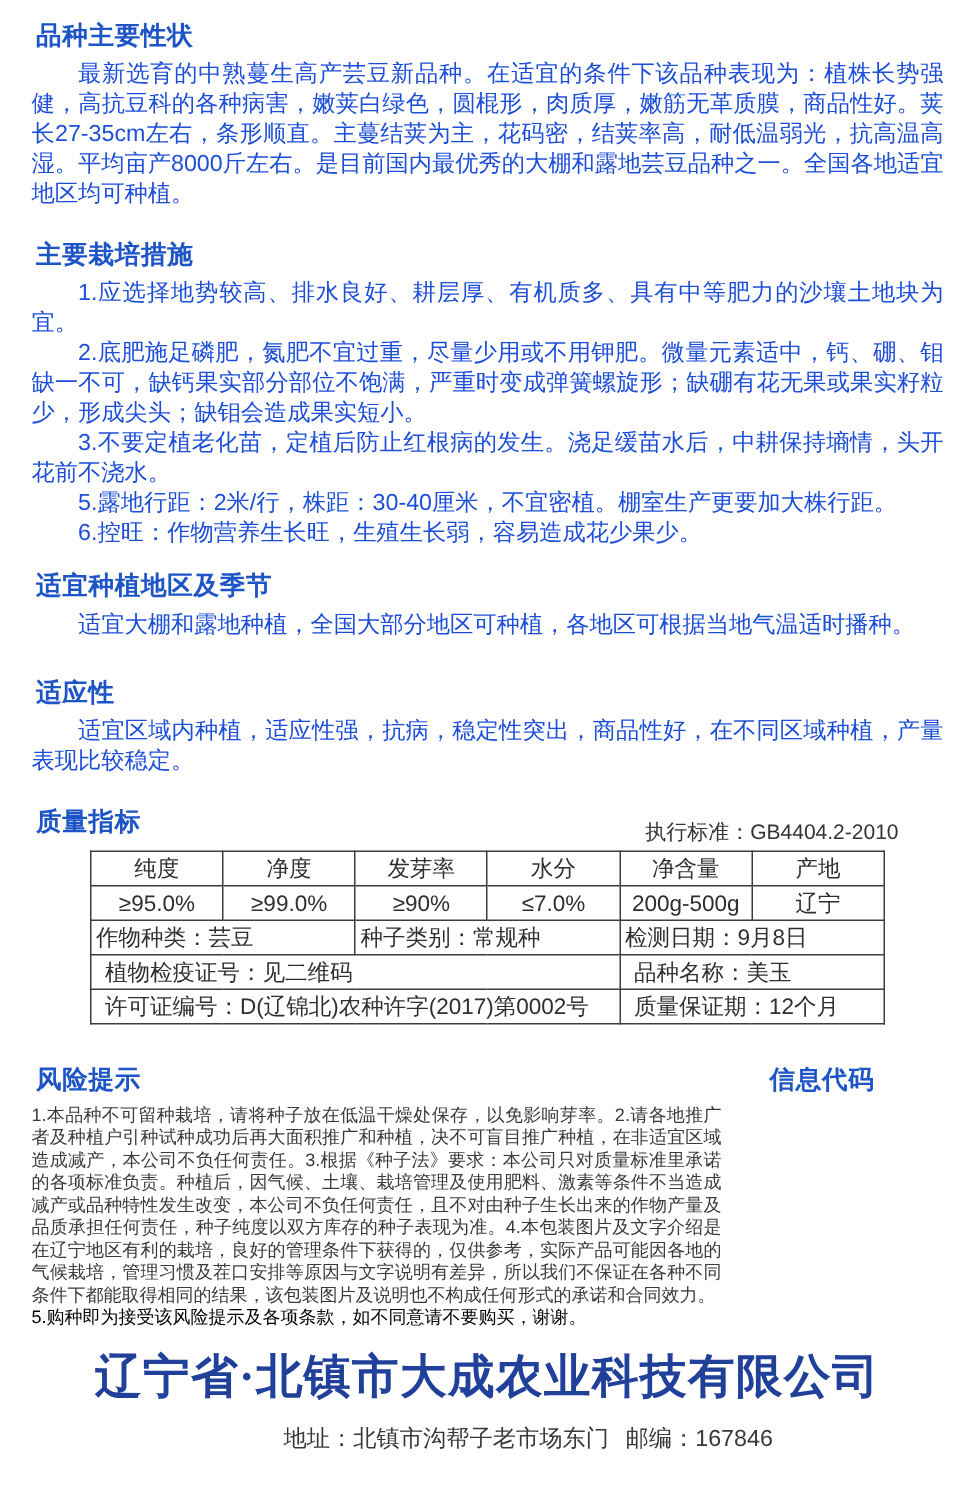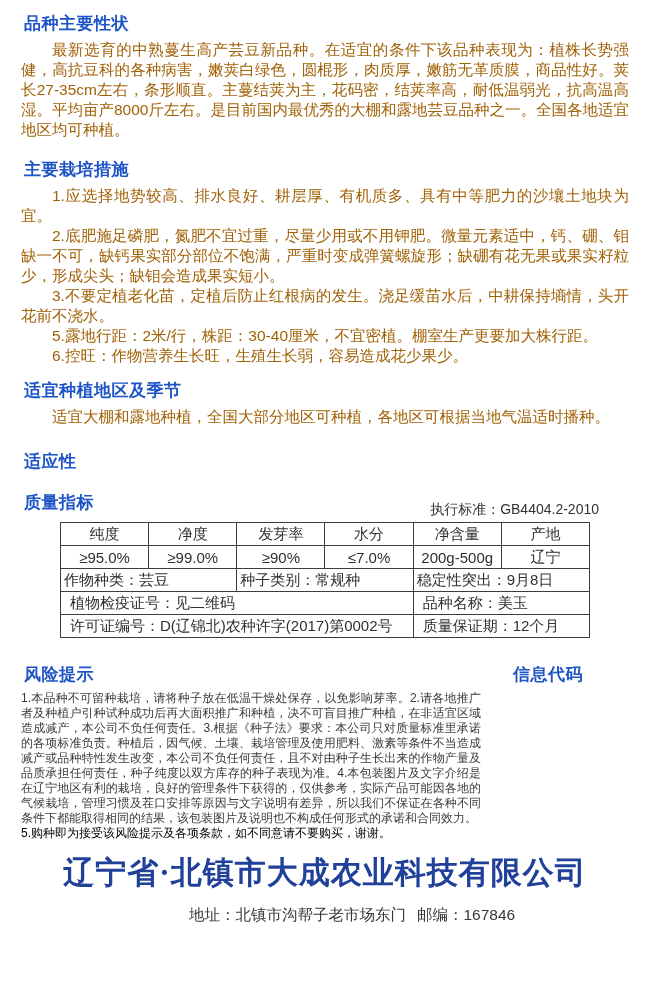--- a/index.html
+++ b/index.html
@@ -10,21 +10,21 @@
     color:#3a3a3a;
   }
   .page { padding:12px 21px 0 21px; }
 
   .sec-head {
     color:#1d54c6; font-size:17px; font-weight:bold;
     margin:0 0 5px 3px; letter-spacing:0.5px;
   }
   .body-p {
     font-size:15.5px; line-height:20px; text-align:justify;
-    text-indent:2em; color:#a16207;
+    text-indent:2em; color:#1d4ed8;
   }
   .sec { margin-top:0; }
   .mt-cult  { margin-top:18px; }
   .mt-region{ margin-top:13px; }
   .mt-adapt { margin-top:23px; }
   .mt-qual  { margin-top:18px; }
   .mt-risk  { margin-top:25px; }
 
   
   .qual-headrow { display:flex; justify-content:space-between; align-items:flex-end; }
@@ -77,20 +77,21 @@
     <p class="body-p">6.控旺：作物营养生长旺，生殖生长弱，容易造成花少果少。</p>
   </div>
 
   <div class="sec mt-region">
     <div class="sec-head">适宜种植地区及季节</div>
     <p class="body-p">适宜大棚和露地种植，全国大部分地区可种植，各地区可根据当地气温适时播种。</p>
   </div>
 
   <div class="sec mt-adapt">
     <div class="sec-head">适应性</div>
+    <p class="body-p">适宜区域内种植，适应性强，抗病，稳定性突出，商品性好，在不同区域种植，产量表现比较稳定。</p>
   </div>
 
   <div class="sec mt-qual">
     <div class="qual-headrow">
       <div class="sec-head">质量指标</div>
       <div class="exec-std">执行标准：GB4404.2-2010</div>
     </div>
     <div class="qwrap">
       <table class="qtable">
         <colgroup>
@@ -114,21 +115,21 @@
           <td>≥95.0%</td>
           <td>≥99.0%</td>
           <td>≥90%</td>
           <td>≤7.0%</td>
           <td>200g-500g</td>
           <td>辽宁</td>
         </tr>
         <tr>
           <td colspan="2" class="l">作物种类：芸豆</td>
           <td colspan="2" class="l">种子类别：常规种</td>
-          <td colspan="2" class="l">稳定性突出：9月8日</td>
+          <td colspan="2" class="l">检测日期：9月8日</td>
         </tr>
         <tr>
           <td colspan="4" class="l2">植物检疫证号：见二维码</td>
           <td colspan="2" class="l2">品种名称：美玉</td>
         </tr>
         <tr>
           <td colspan="4" class="l2">许可证编号：D(辽锦北)农种许字(2017)第0002号</td>
           <td colspan="2" class="l2">质量保证期：12个月</td>
         </tr>
       </tbody>

